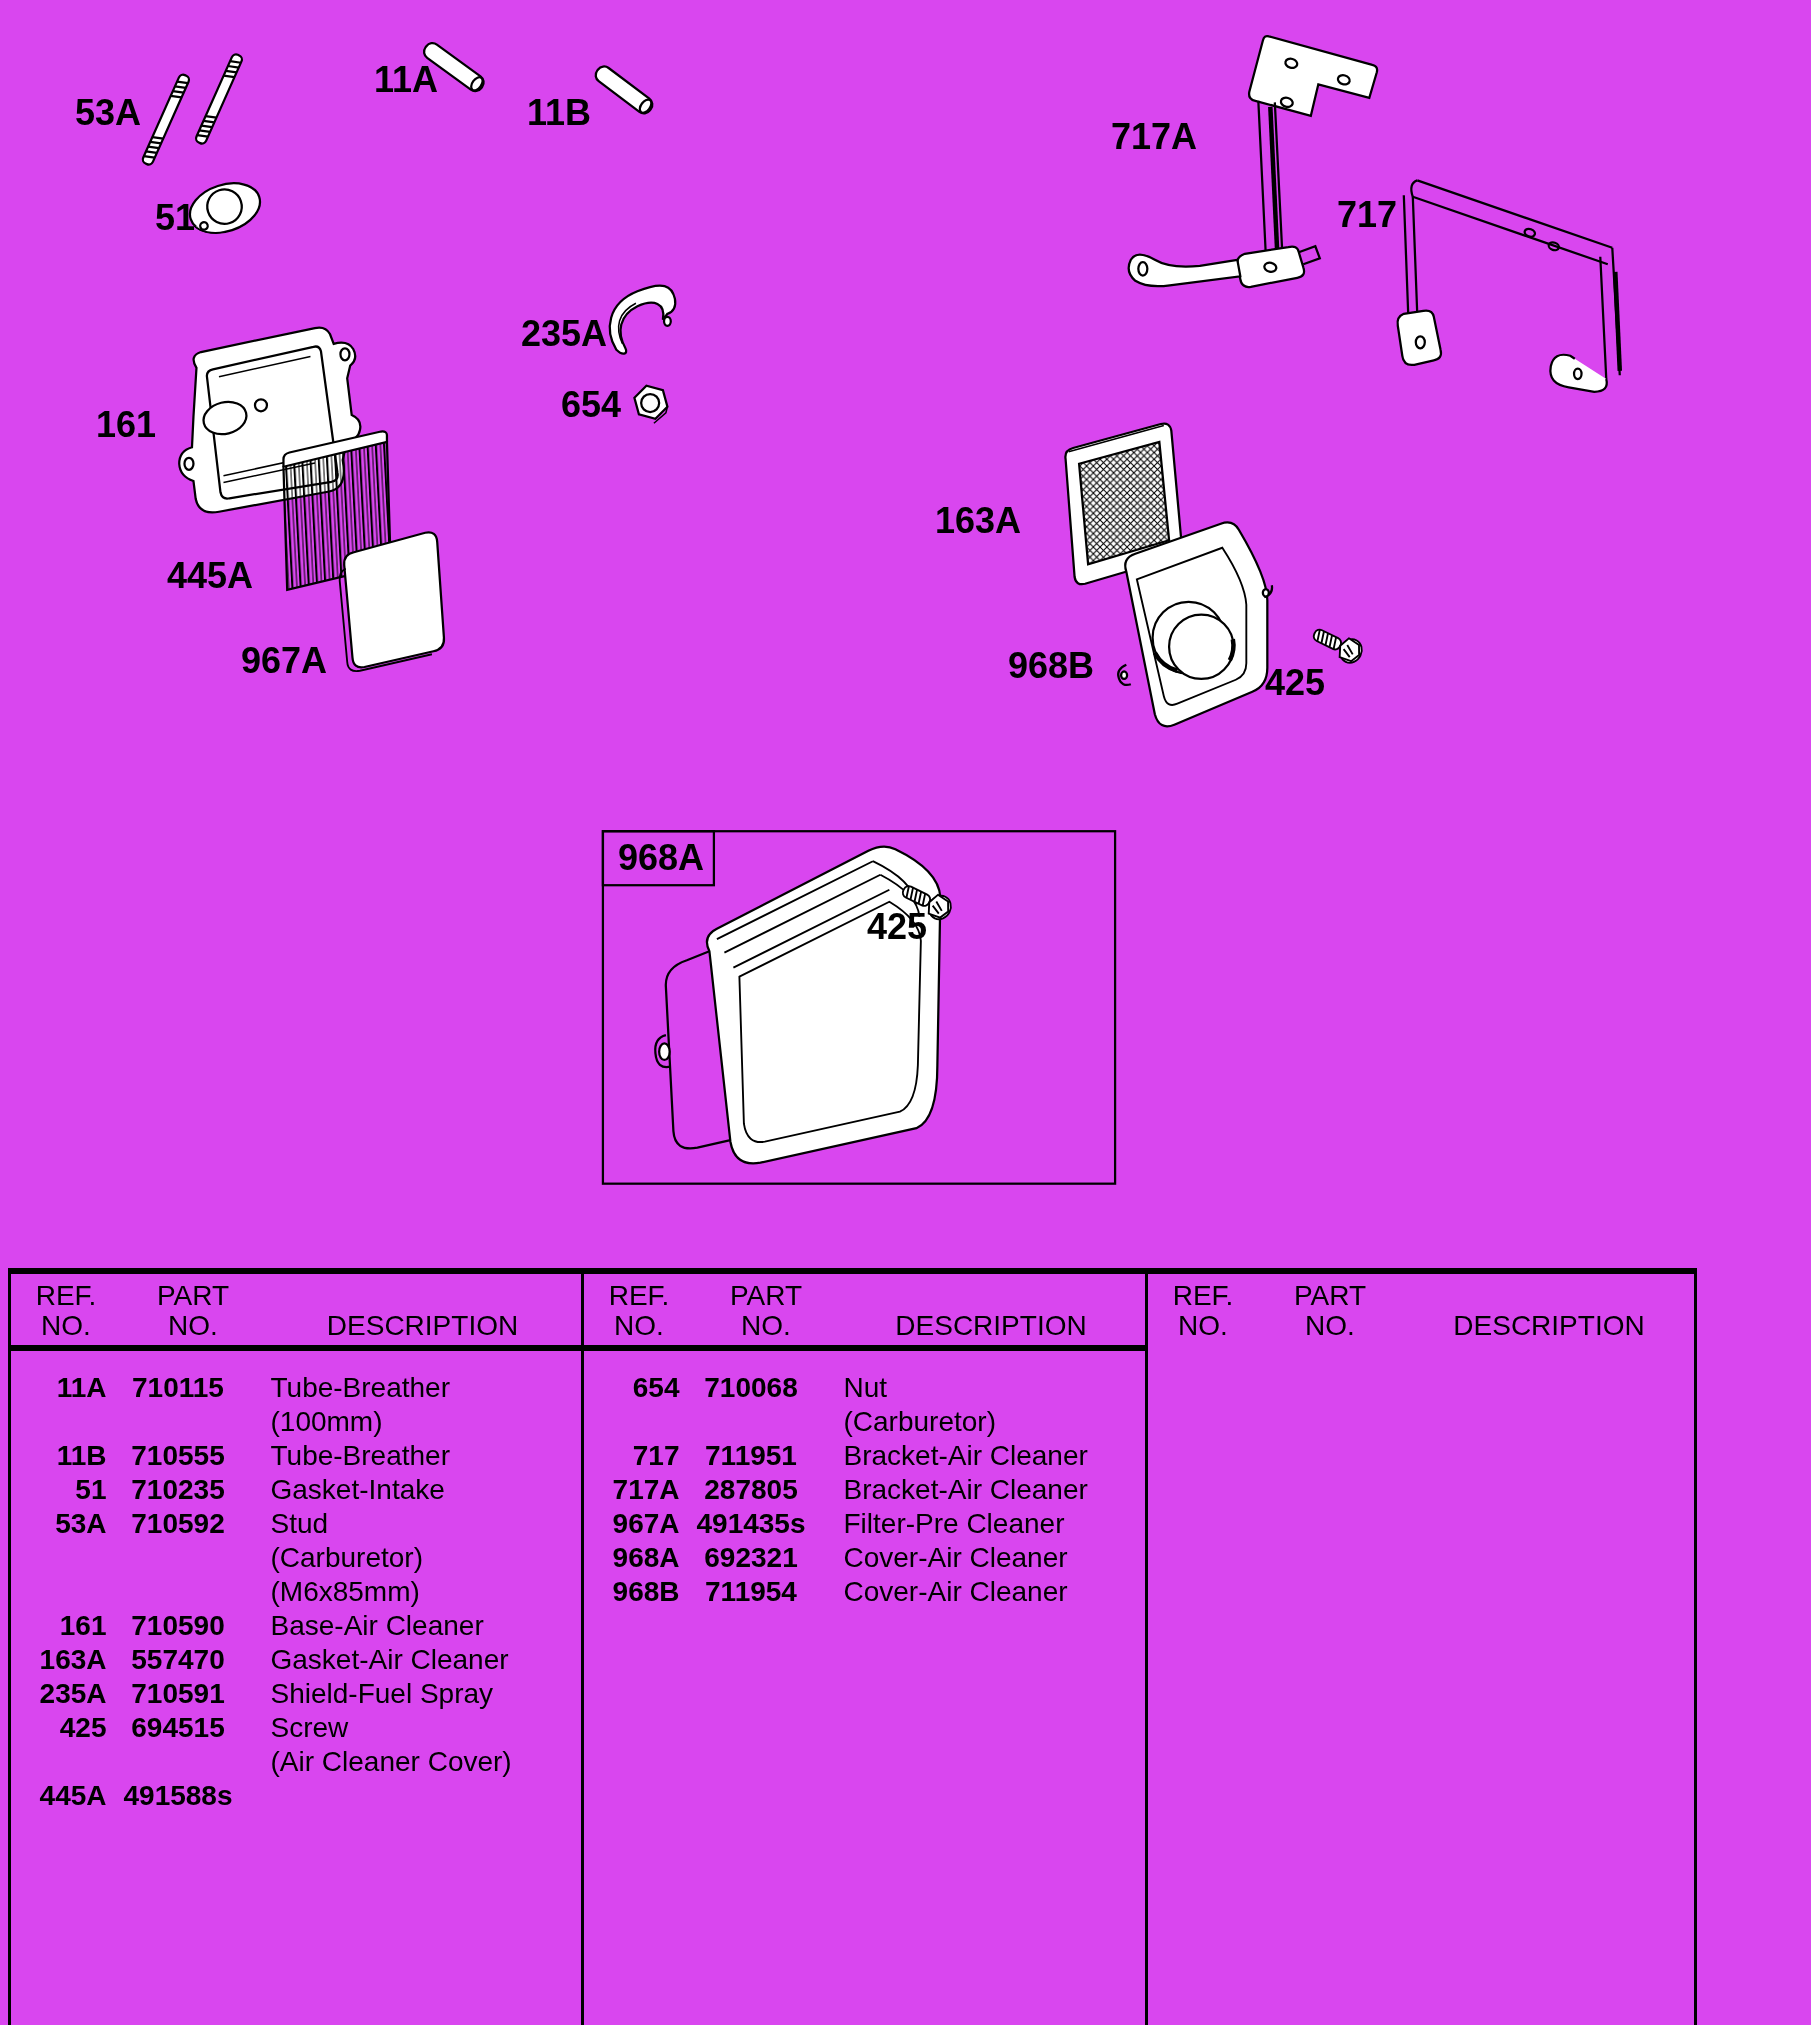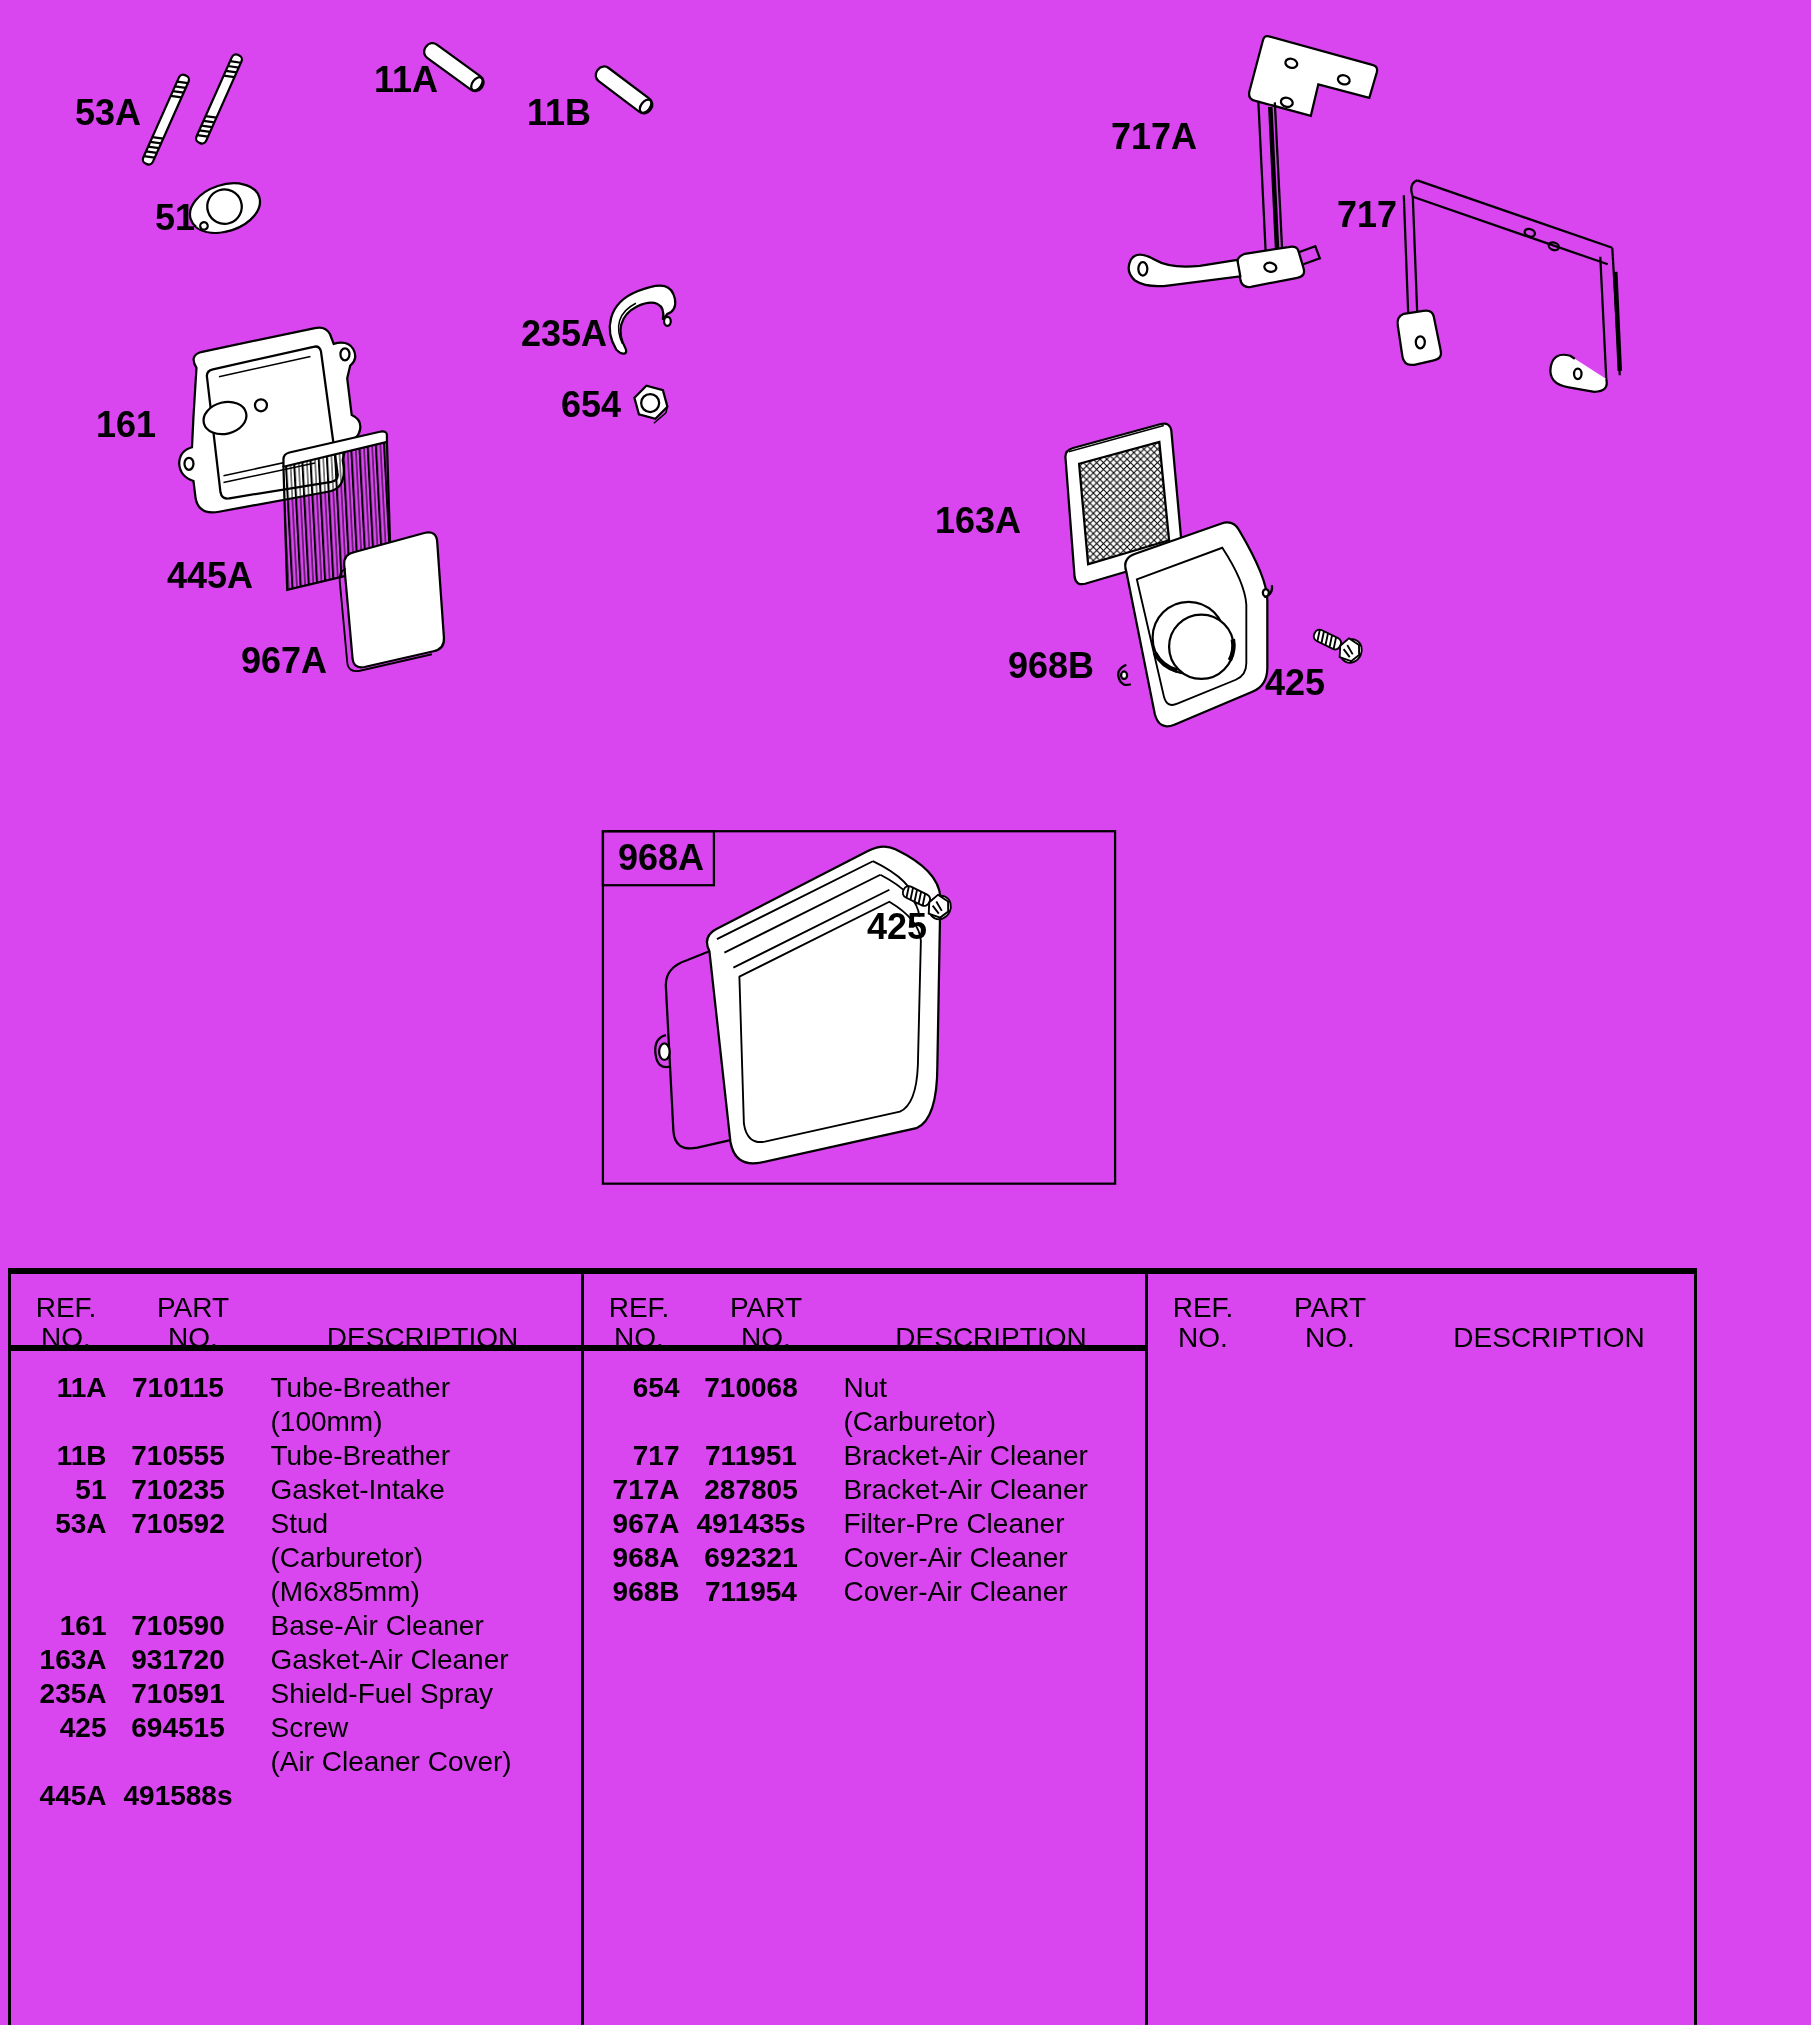--- a/index.html
+++ b/index.html
@@ -9,21 +9,21 @@
   .plabel{position:absolute;font-weight:bold;font-size:36px;line-height:1;white-space:nowrap;}
 
   
   .parts-table{position:absolute;left:7.5px;top:1268px;width:1689px;height:758px;
                box-sizing:border-box;border-top:6.8px solid #000;border-left:3px solid #000;
                border-right:3px solid #000;display:flex;}
   .pt-col{box-sizing:border-box;height:100%;}
   .pt-col.c1{flex:0 0 570px;}
   .pt-col.c2{flex:0 0 564px;border-left:3px solid #000;}
   .pt-col.c3{flex:0 0 552px;border-left:3px solid #000;}
-  .pt-head{box-sizing:border-box;height:77px;border-bottom:6.8px solid #000;padding-top:19px;
+  .pt-head{box-sizing:border-box;height:77px;border-bottom:6.8px solid #000;padding-top:7px;
            display:grid;grid-template-columns:111px 143px 1fr;font-size:28px;}
   .pt-h-cell{text-align:center;line-height:30px;}
   .pt-h-desc{padding-top:30px;text-align:center;line-height:30px;}
   .pt-body{padding-top:19.5px;}
   .pt-row{display:grid;grid-template-columns:96px 143px 1fr;font-size:28px;line-height:34px;}
   .pt-ref{text-align:right;font-weight:bold;}
   .pt-part{text-align:center;font-weight:bold;}
   .pt-desc{padding-left:21px;}
   .pt-desc div{height:34px;}
 </style>
@@ -264,21 +264,21 @@
         </div>
         <div class="pt-row">
           <span class="pt-ref">161</span>
           <span class="pt-part">710590</span>
           <div class="pt-desc">
             <div>Base-Air Cleaner</div>
           </div>
         </div>
         <div class="pt-row">
           <span class="pt-ref">163A</span>
-          <span class="pt-part">931720</span>
+          <span class="pt-part">557470</span>
           <div class="pt-desc">
             <div>Gasket-Air Cleaner</div>
           </div>
         </div>
         <div class="pt-row">
           <span class="pt-ref">235A</span>
           <span class="pt-part">710591</span>
           <div class="pt-desc">
             <div>Shield-Fuel Spray</div>
           </div>

